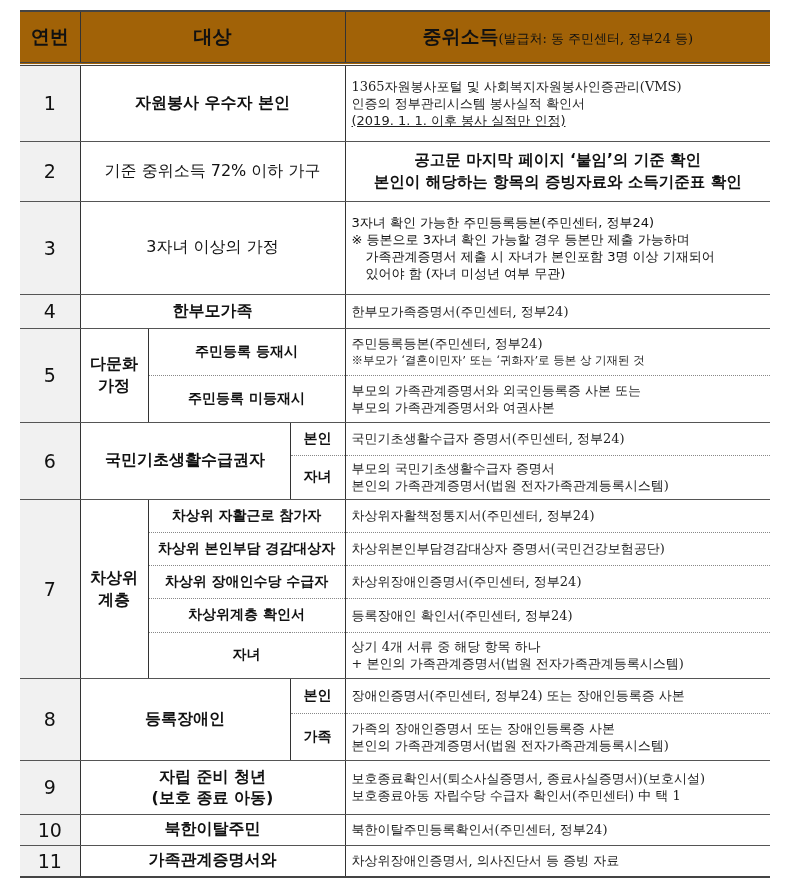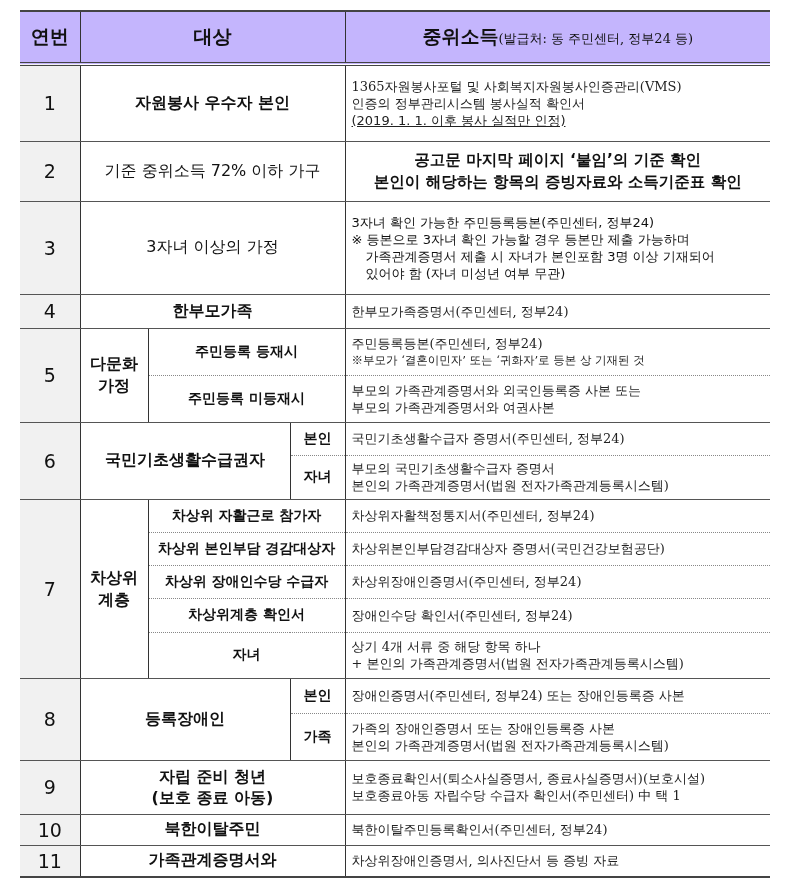--- a/index.html
+++ b/index.html
@@ -14,21 +14,21 @@
       border-top: 2px solid #444; border-bottom: 2px solid #444;
     }
     .tbl td, .tbl th {
       border-left: 1px solid #333; border-right: 1px solid #333;
       border-top: 1.5px solid #555; border-bottom: 1.5px solid #555;
       padding: 0 6px; vertical-align: middle;
     }
     .tbl tr > *:first-child { border-left: none; }
     .tbl tr > *:last-child { border-right: none; }
     .tbl thead th {
-      background: #c4b5fd; height: 50px; font-weight: bold;
+      background: #a16207; height: 50px; font-weight: bold;
       font-size: 19px; border-bottom: 4px double #444;
     }
     .h-src { font-weight: normal; font-family: "DejaVu Serif", serif; font-size: 13px; }
     .num { background: #f1f1f1; text-align: center; font-size: 19px; }
     .target { text-align: center; font-weight: bold; font-size: 16px; }
     .sub { text-align: center; font-weight: bold; font-size: 14px; }
     .doc { font-family: "DejaVu Serif", serif; font-size: 13px; line-height: 17px; color: #222; }
     .doc-sans { font-family: "DejaVu Sans", sans-serif; font-size: 13px; line-height: 17px; }
     .doc-center { text-align: center; font-weight: bold; font-size: 15.5px; line-height: 22px; }
     .dot-top { border-top: 1px dotted #888 !important; }
@@ -152,21 +152,21 @@
     </tr>
     <tr style="height:33px">
       <td colspan="2" class="sub dot-top dot-bot">차상위 장애인수당 수급자</td>
       <td class="doc dot-top dot-bot">
         <span class="line">차상위장애인증명서(주민센터, 정부24)</span>
       </td>
     </tr>
     <tr style="height:34px">
       <td colspan="2" class="sub dot-top dot-bot">차상위계층 확인서</td>
       <td class="doc dot-top dot-bot">
-        <span class="line">장애인수당 확인서(주민센터, 정부24)</span>
+        <span class="line">등록장애인 확인서(주민센터, 정부24)</span>
       </td>
     </tr>
     <tr style="height:46px">
       <td colspan="2" class="sub dot-top">자녀</td>
       <td class="doc dot-top">
         <span class="line">상기 4개 서류 중 해당 항목 하나</span>
         <span class="line">+ 본인의 가족관계증명서(법원 전자가족관계등록시스템)</span>
       </td>
     </tr>
 

